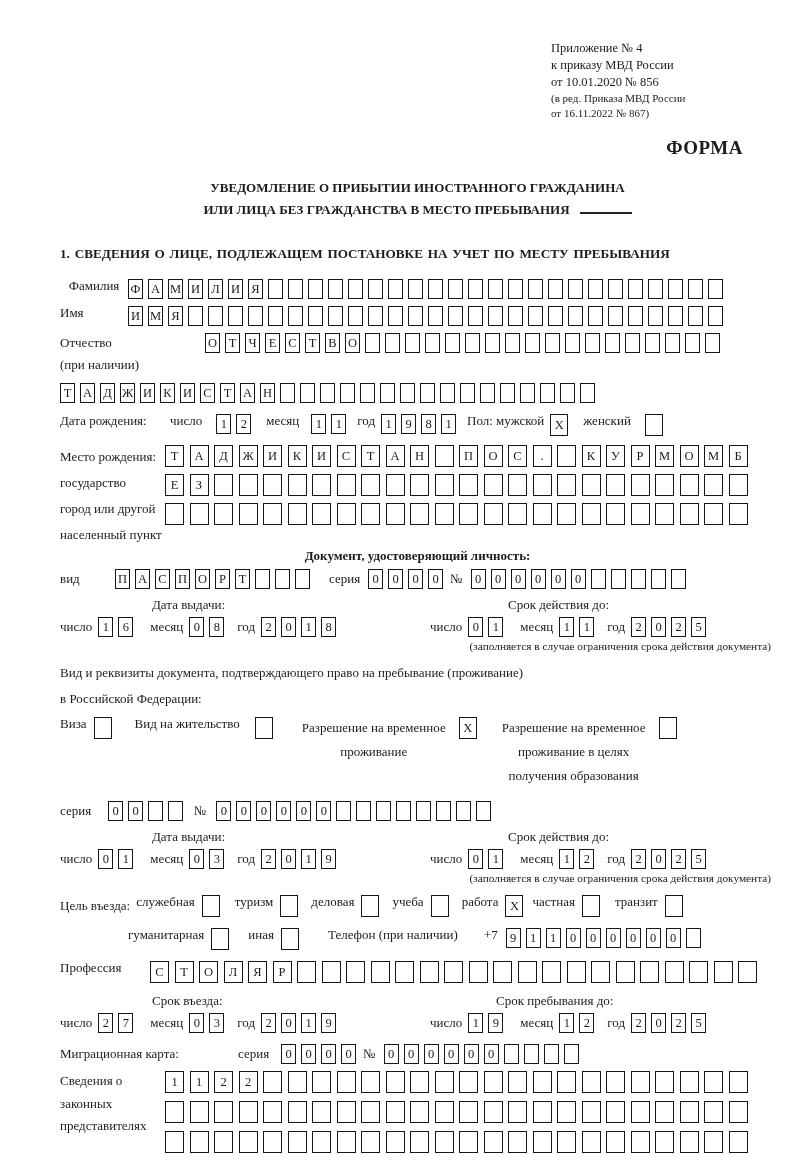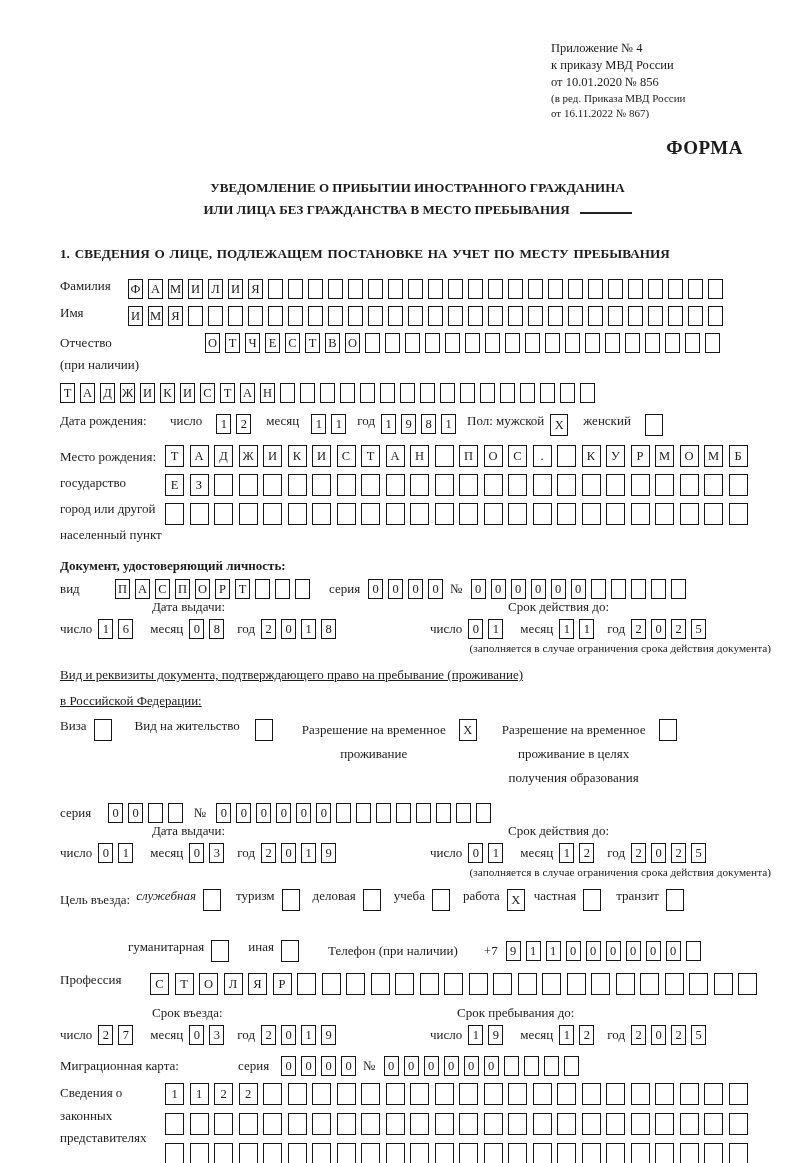--- a/index.html
+++ b/index.html
@@ -23,28 +23,28 @@
   .boxfield{display:inline-flex;flex-wrap:nowrap;flex:none;}
   .box{
     flex:none;display:inline-flex;align-items:center;justify-content:center;
     width:15px;height:20px;border:1.6px solid #161616;margin-right:5px;
     box-sizing:border-box;background:#fff;font-size:12.5px;margin-top:1px;
   }
   .wide .box{width:19px;height:22px;margin-right:5.5px;}
   .cb .box{width:18px;height:22px;}
   .stack{line-height:22px;}
   .inline-gap{margin:0 8px 0 14px;}
-  .doc-head{text-align:left;font-weight:bold;margin-top:10px;font-size:13px;}
-  .datecols{display:flex;margin-top:0;}
+  .doc-head{text-align:center;font-weight:bold;font-size:13px;}
+  .datecols{display:flex;margin-top:8px;}
   .datecol{flex:none;}
   .datecol .dhead{margin-bottom:3px;}
   .dateline{display:flex;align-items:center;}
   .dateline .w{margin-right:6px;}
   .note{font-size:11.3px;text-align:right;padding-right:4px;margin-top:3px;}
-  .para{line-height:26px;margin-top:8px;text-decoration:underline;}
+  .para{line-height:26px;margin-top:8px;}
   .optgrp{display:flex;align-items:flex-start;flex:none;}
   .optgrp .t{margin-right:7px;}
   .repwrap{display:flex;margin-top:6px;}
   .replabels{flex:none;width:105px;line-height:22.5px;}
   .reprows .boxfield{display:flex;margin-bottom:7px;}
 </style>
 </head>
 <body>
 
 <div class="page">
@@ -62,21 +62,21 @@
   <div class="title">
     <div>УВЕДОМЛЕНИЕ О ПРИБЫТИИ ИНОСТРАННОГО ГРАЖДАНИНА</div>
     <div>
       <span>ИЛИ ЛИЦА БЕЗ ГРАЖДАНСТВА В МЕСТО ПРЕБЫВАНИЯ</span><span class="title-underline"></span>
     </div>
   </div>
 
   <div class="sect">1. СВЕДЕНИЯ О ЛИЦЕ, ПОДЛЕЖАЩЕМ ПОСТАНОВКЕ НА УЧЕТ ПО МЕСТУ ПРЕБЫВАНИЯ</div>
 
   <div class="row" style="margin-top:16px;">
-    <span class="lbl" style="width:68px;">Фамилия</span>
+    <span class="lbl" style="width:68px;text-align:center;">Фамилия</span>
     <span class="boxfield">
         <span class="box">Ф</span>
         <span class="box">А</span>
         <span class="box">М</span>
         <span class="box">И</span>
         <span class="box">Л</span>
         <span class="box">И</span>
         <span class="box">Я</span>
         <span class="box"></span>
         <span class="box"></span>
@@ -521,21 +521,21 @@
             <span class="box">2</span>
             <span class="box">5</span>
           </span>
       </div>
     </div>
   </div>
   <div class="note">(заполняется в случае ограничения срока действия документа)</div>
 
   <div class="row" style="align-items:center;margin-top:10px;">
     <span>Цель въезда:</span>
-    <span class="optgrp" style="margin-left:6px;font-style:italic;">
+    <span class="optgrp" style="margin-left:6px;">
       <span class="t">служебная</span>
       <span class="boxfield cb">
           <span class="box"></span>
         </span>
     </span>
     <span class="optgrp" style="margin-left:10px;">
       <span class="t">туризм</span>
       <span class="boxfield cb">
           <span class="box"></span>
         </span>
@@ -565,21 +565,21 @@
         </span>
     </span>
     <span class="optgrp" style="margin-left:10px;">
       <span class="t">транзит</span>
       <span class="boxfield cb">
           <span class="box"></span>
         </span>
     </span>
   </div>
 
-  <div class="row" style="align-items:center;margin-top:28px;margin-left:68px;">
+  <div class="row" style="margin-top:10px;margin-left:68px;">
     <span class="optgrp">
       <span class="t">гуманитарная</span>
       <span class="boxfield cb">
           <span class="box"></span>
         </span>
     </span>
     <span class="optgrp" style="margin-left:14px;">
       <span class="t">иная</span>
       <span class="boxfield cb">
           <span class="box"></span>
@@ -649,21 +649,21 @@
         <span class="w">год</span>
         <span class="boxfield">
             <span class="box">2</span>
             <span class="box">0</span>
             <span class="box">1</span>
             <span class="box">9</span>
           </span>
       </div>
     </div>
     <div class="datecol">
-      <div class="dhead" style="margin-left:27px;">Срок пребывания до:</div>
+      <div class="dhead" style="margin-left:66px;">Срок пребывания до:</div>
       <div class="dateline">
         <span class="w">число</span>
         <span class="boxfield" style="margin-right:12px;">
             <span class="box">1</span>
             <span class="box">9</span>
           </span>
         <span class="w">месяц</span>
         <span class="boxfield" style="margin-right:8px;">
             <span class="box">1</span>
             <span class="box">2</span>

